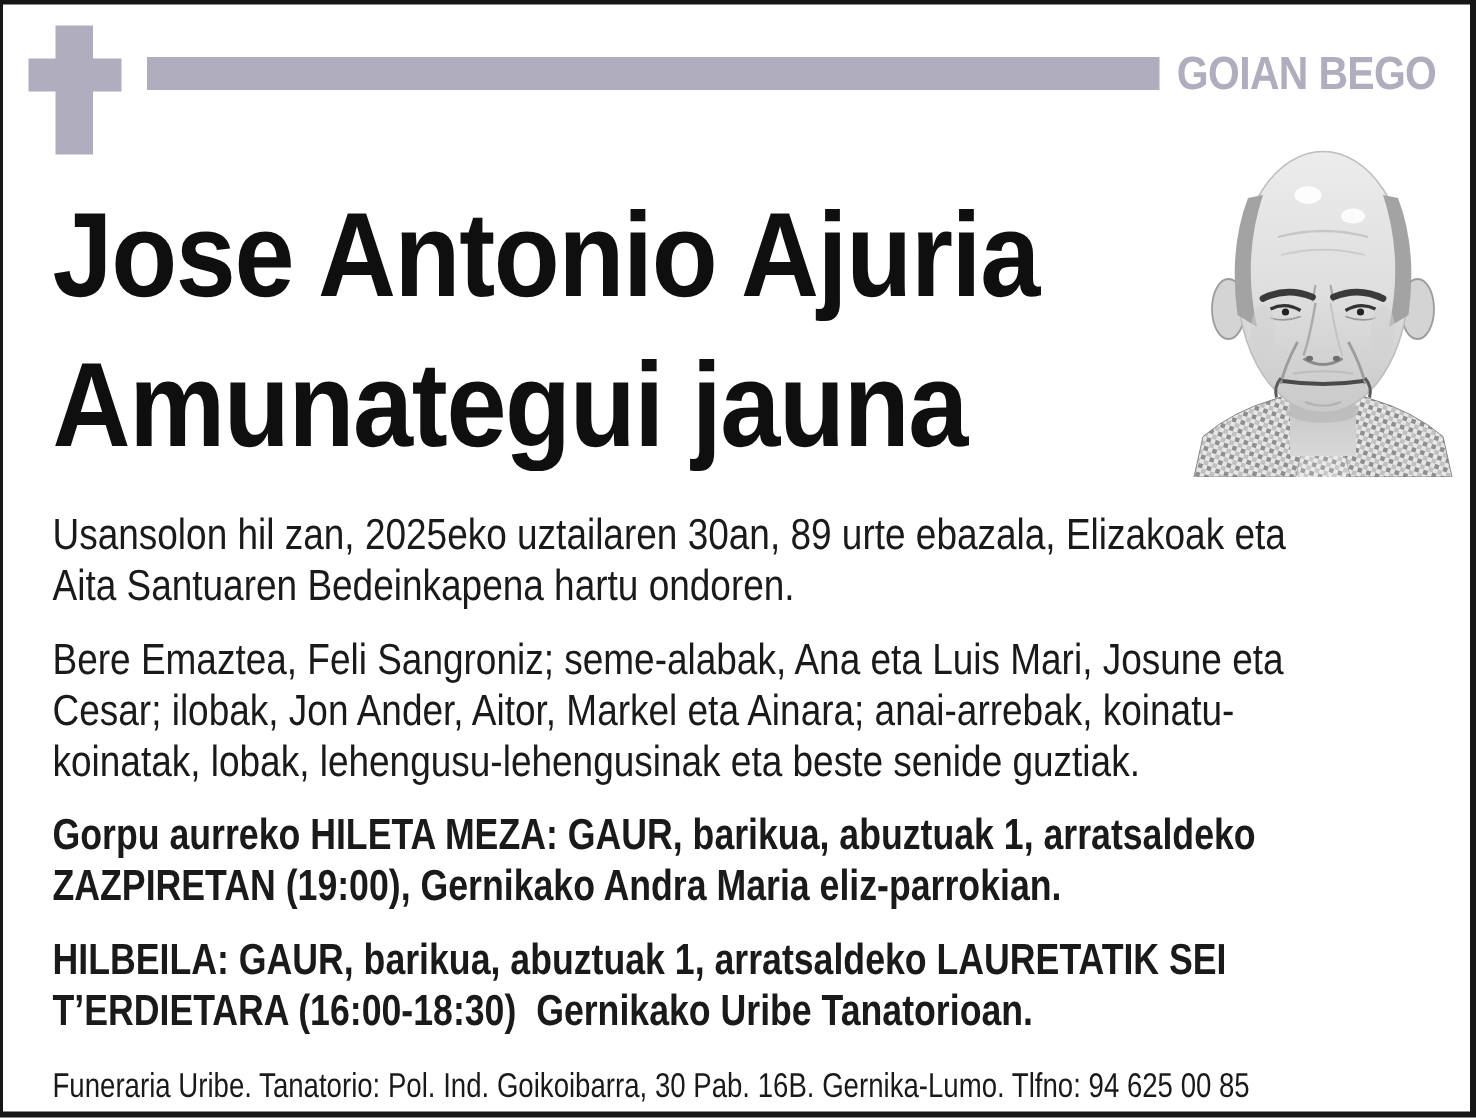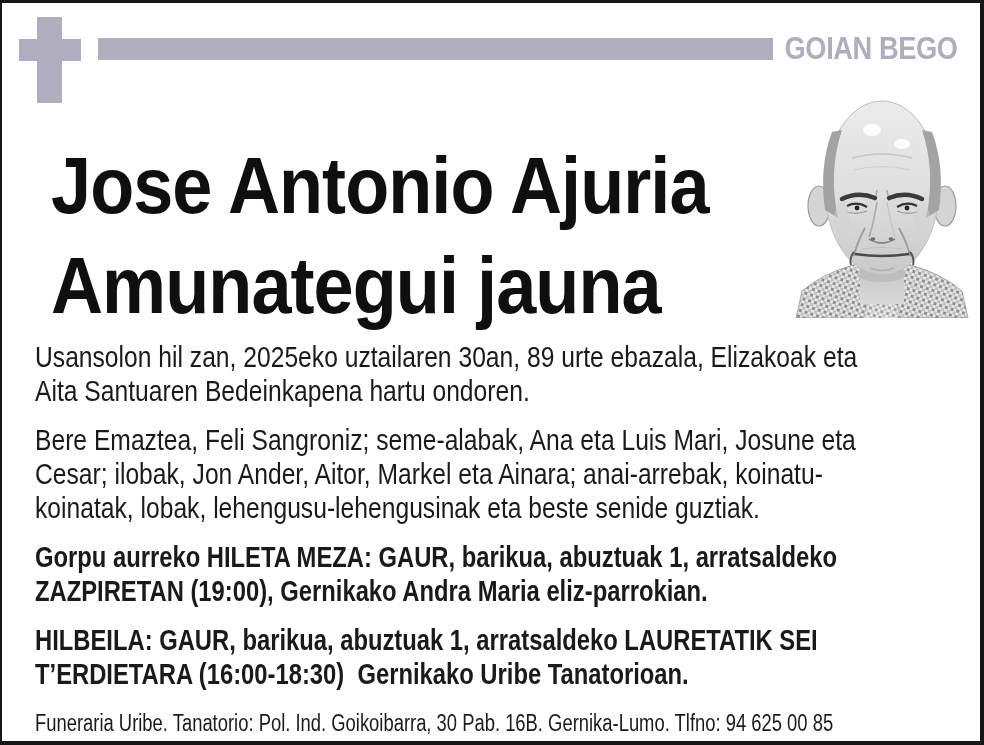--- a/index.html
+++ b/index.html
@@ -21,21 +21,21 @@
   .cross .v { position:absolute; left:35px; top:14px; width:25px; height:86px; background:#b0aebe; }
   .cross .h { position:absolute; left:17px; top:36px; width:62px; height:22px; background:#b0aebe; }
   .topbar { position:absolute; left:96px; top:35px; width:675px; height:22px; background:#b0aebe; }
   .motto {
     position:absolute; top:28px; right:22px;
     font-size:31px; font-weight:bold; color:#b0aebe;
     white-space:pre; letter-spacing:-0.5px;
     transform:scaleX(0.88); transform-origin:100% 0;
   }
   
-  .title { position:absolute; left:33px; top:117px; margin:16px; }
+  .title { position:absolute; left:33px; top:117px; margin:0; }
   .title .tline {
     display:block; font-size:80px; font-weight:bold; line-height:100px;
     color:#0f0f0f; white-space:pre; letter-spacing:-1px;
     transform:scaleX(0.90); transform-origin:0 0;
   }
   
   .photo { position:absolute; left:790px; top:95px; width:180px; height:220px; }
   
   .para { position:absolute; left:33px; }
   .para .line {

